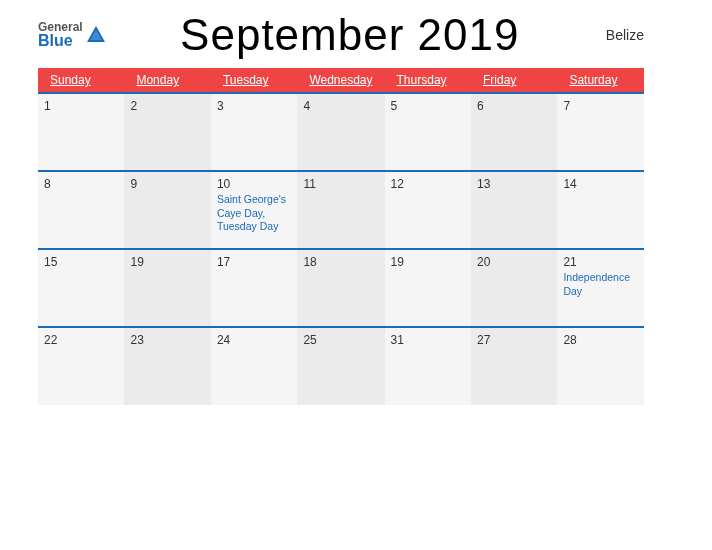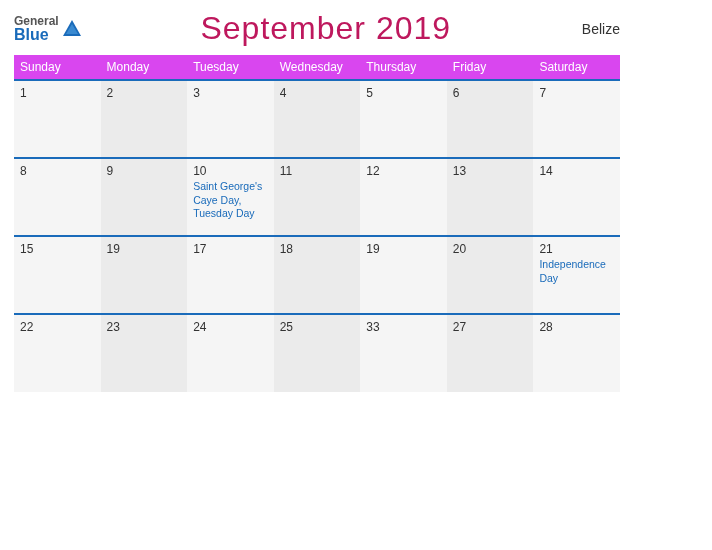--- a/index.html
+++ b/index.html
@@ -8,20 +8,21 @@
       background: #fff;
       width: 712px;
       height: 550px;
       overflow: hidden;
     }
     .calendar-wrapper {
       width: 634px;
       height: 550px;
       background: #fff;
       padding: 10px 14px 10px 14px;
+      margin-left: 24px;
     }
     .header {
       display: flex;
       align-items: center;
       justify-content: space-between;
       margin-bottom: 8px;
     }
     .logo {
       display: flex;
       align-items: center;
@@ -43,43 +44,44 @@
       color: #1a6bba;
       font-size: 16px;
       font-weight: bold;
     }
     .logo-icon {
       width: 22px;
       height: 22px;
       margin-left: 2px;
     }
     .title {
-      font-size: 32px;
-      color: #be185d;
+      font-size: 44px;
+      color: #000000;
       font-weight: 300;
       letter-spacing: 1px;
     }
     .country {
       font-size: 14px;
       color: #333;
       font-weight: normal;
       padding-left: 13px;
     }
     .calendar-table {
       width: 100%;
       border-collapse: collapse;
     }
     .calendar-table thead tr th {
-      background: #d946ef;
+      background: #ef4444;
       color: #fff;
       font-size: 12px;
       font-weight: normal;
-      padding: 5px 6px;
+      padding: 5px 12px;
       text-align: left;
       border: none;
+      text-decoration: underline;
     }
     .calendar-table tbody tr {
       border-top: 2px solid #1a6bba;
     }
     .calendar-table tbody tr td {
       vertical-align: top;
       padding: 5px 6px;
       font-size: 12px;
       color: #333;
       background: #f5f5f5;
@@ -215,21 +217,21 @@
           <td>
             <span class="day-num">23</span>
           </td>
           <td>
             <span class="day-num">24</span>
           </td>
           <td>
             <span class="day-num">25</span>
           </td>
           <td>
-            <span class="day-num">33</span>
+            <span class="day-num">31</span>
           </td>
           <td>
             <span class="day-num">27</span>
           </td>
           <td>
             <span class="day-num">28</span>
           </td>
         </tr>
       </tbody>
   </table>

